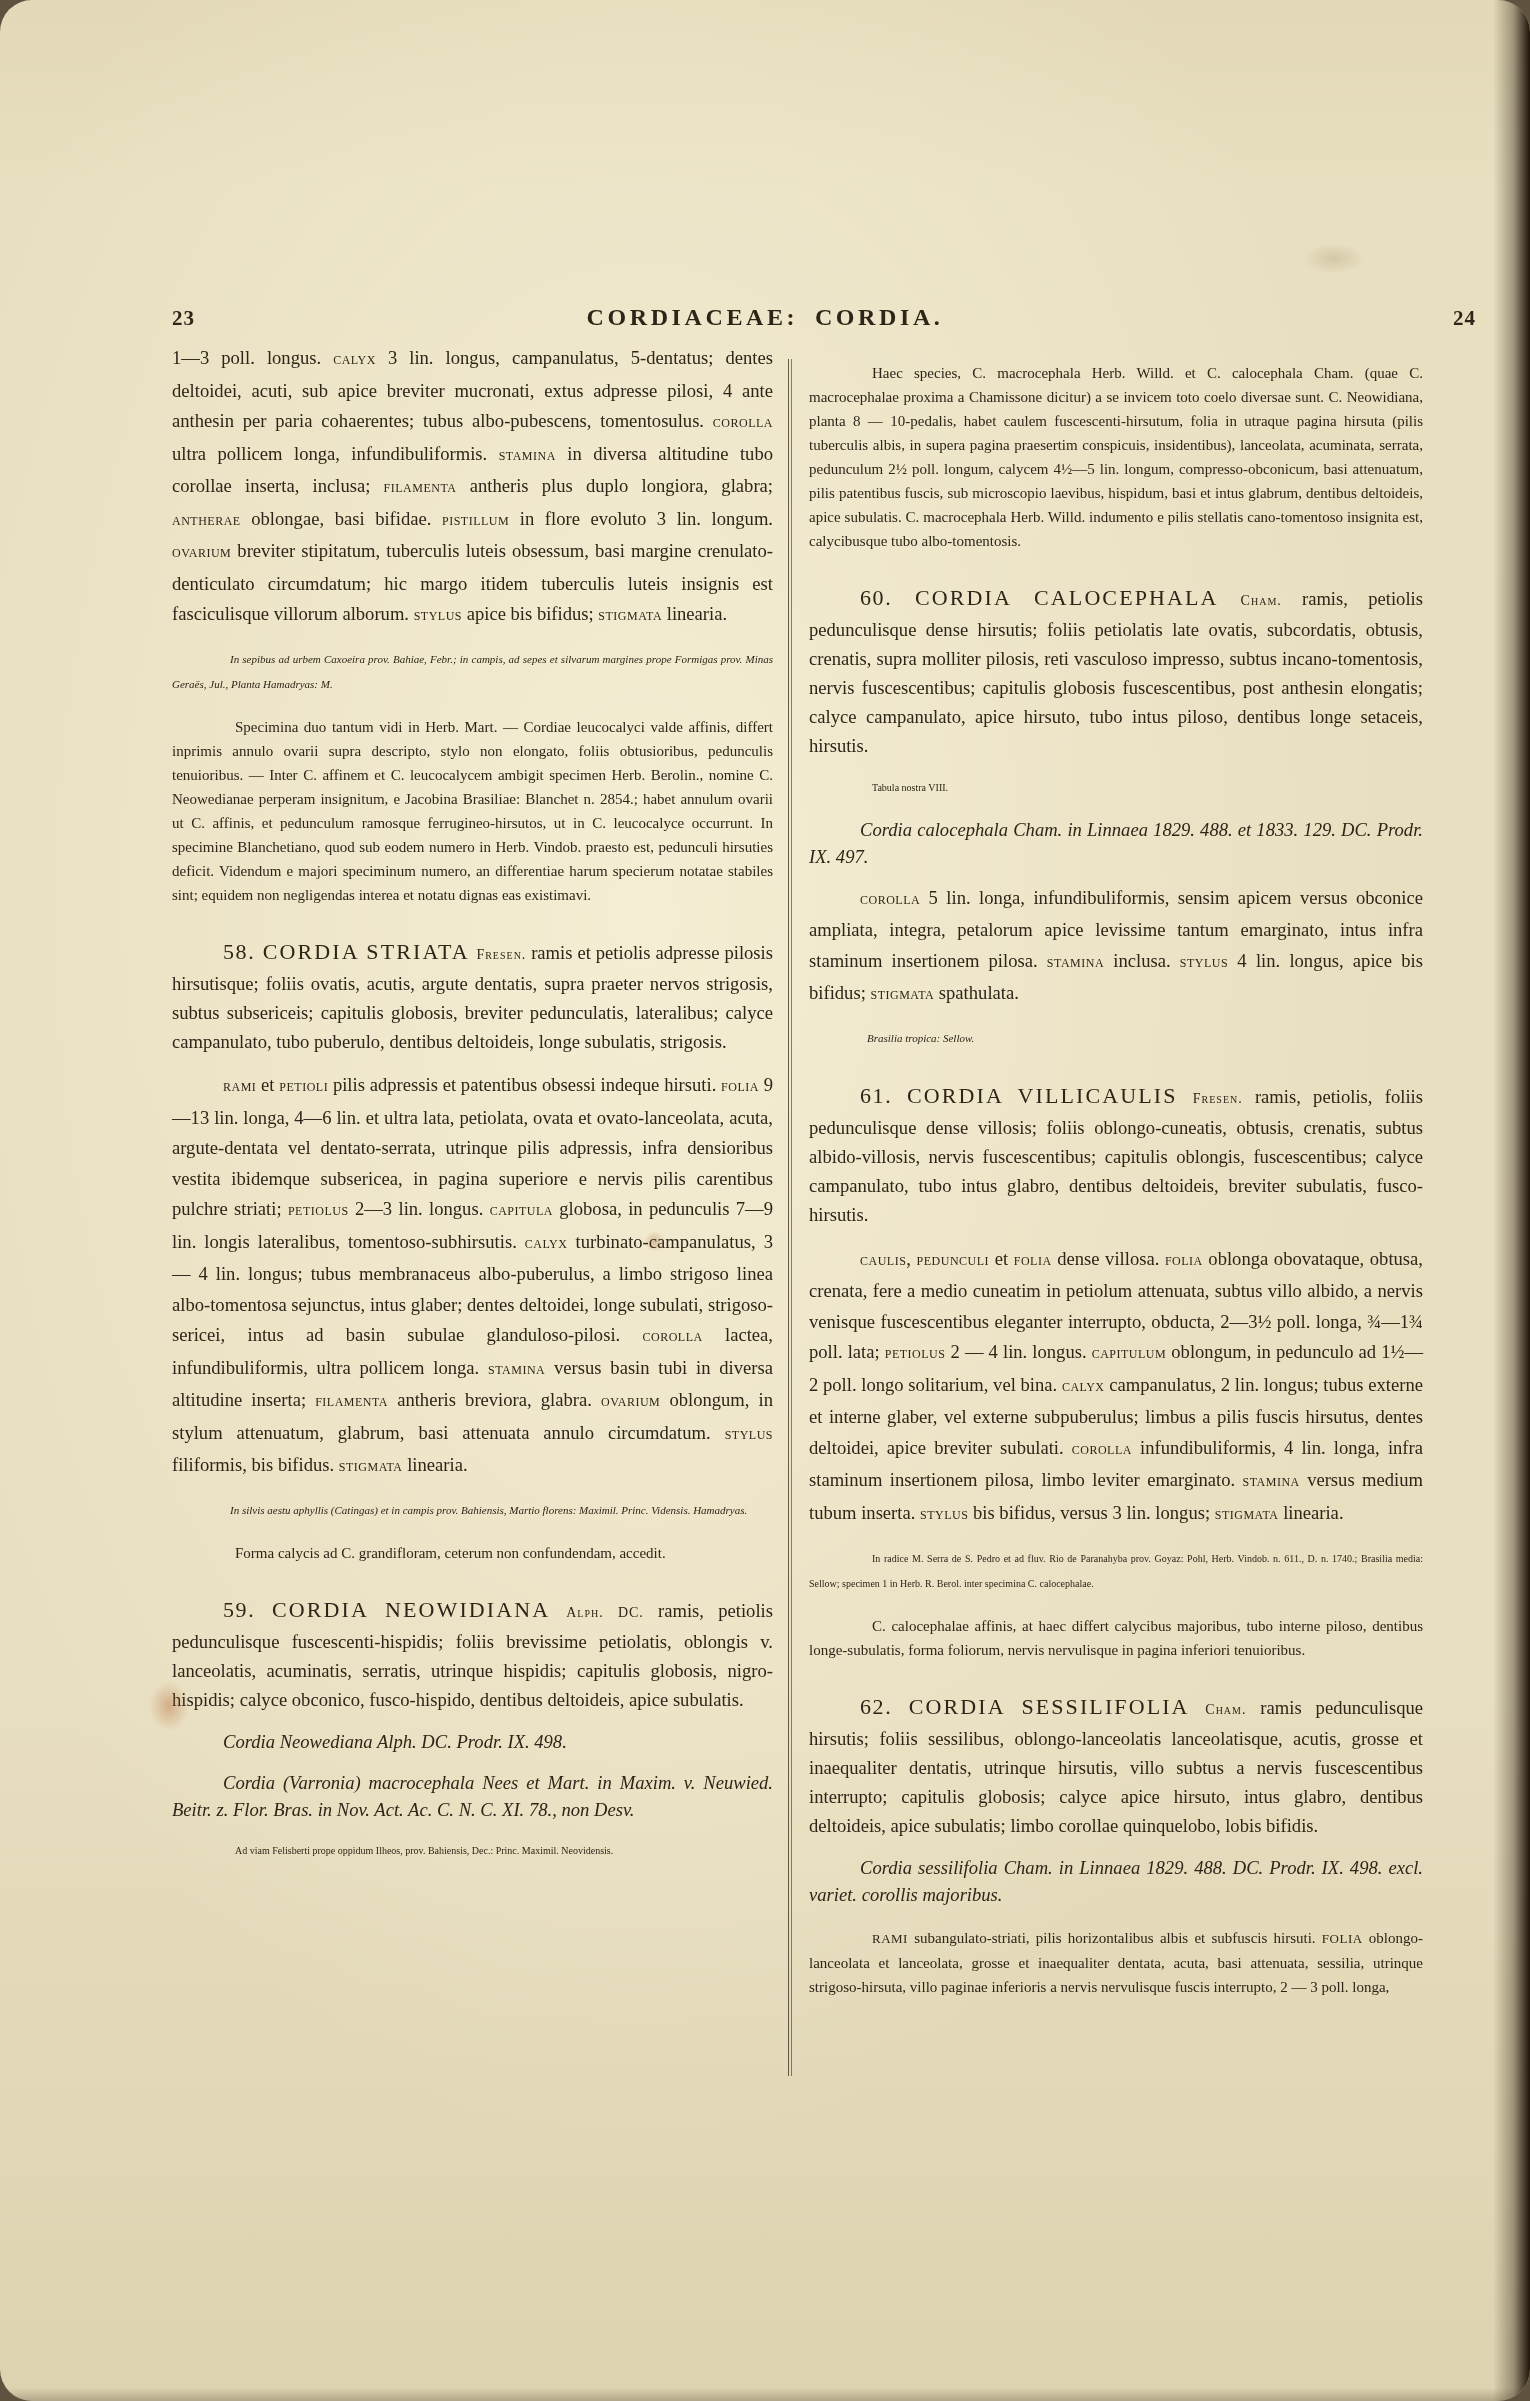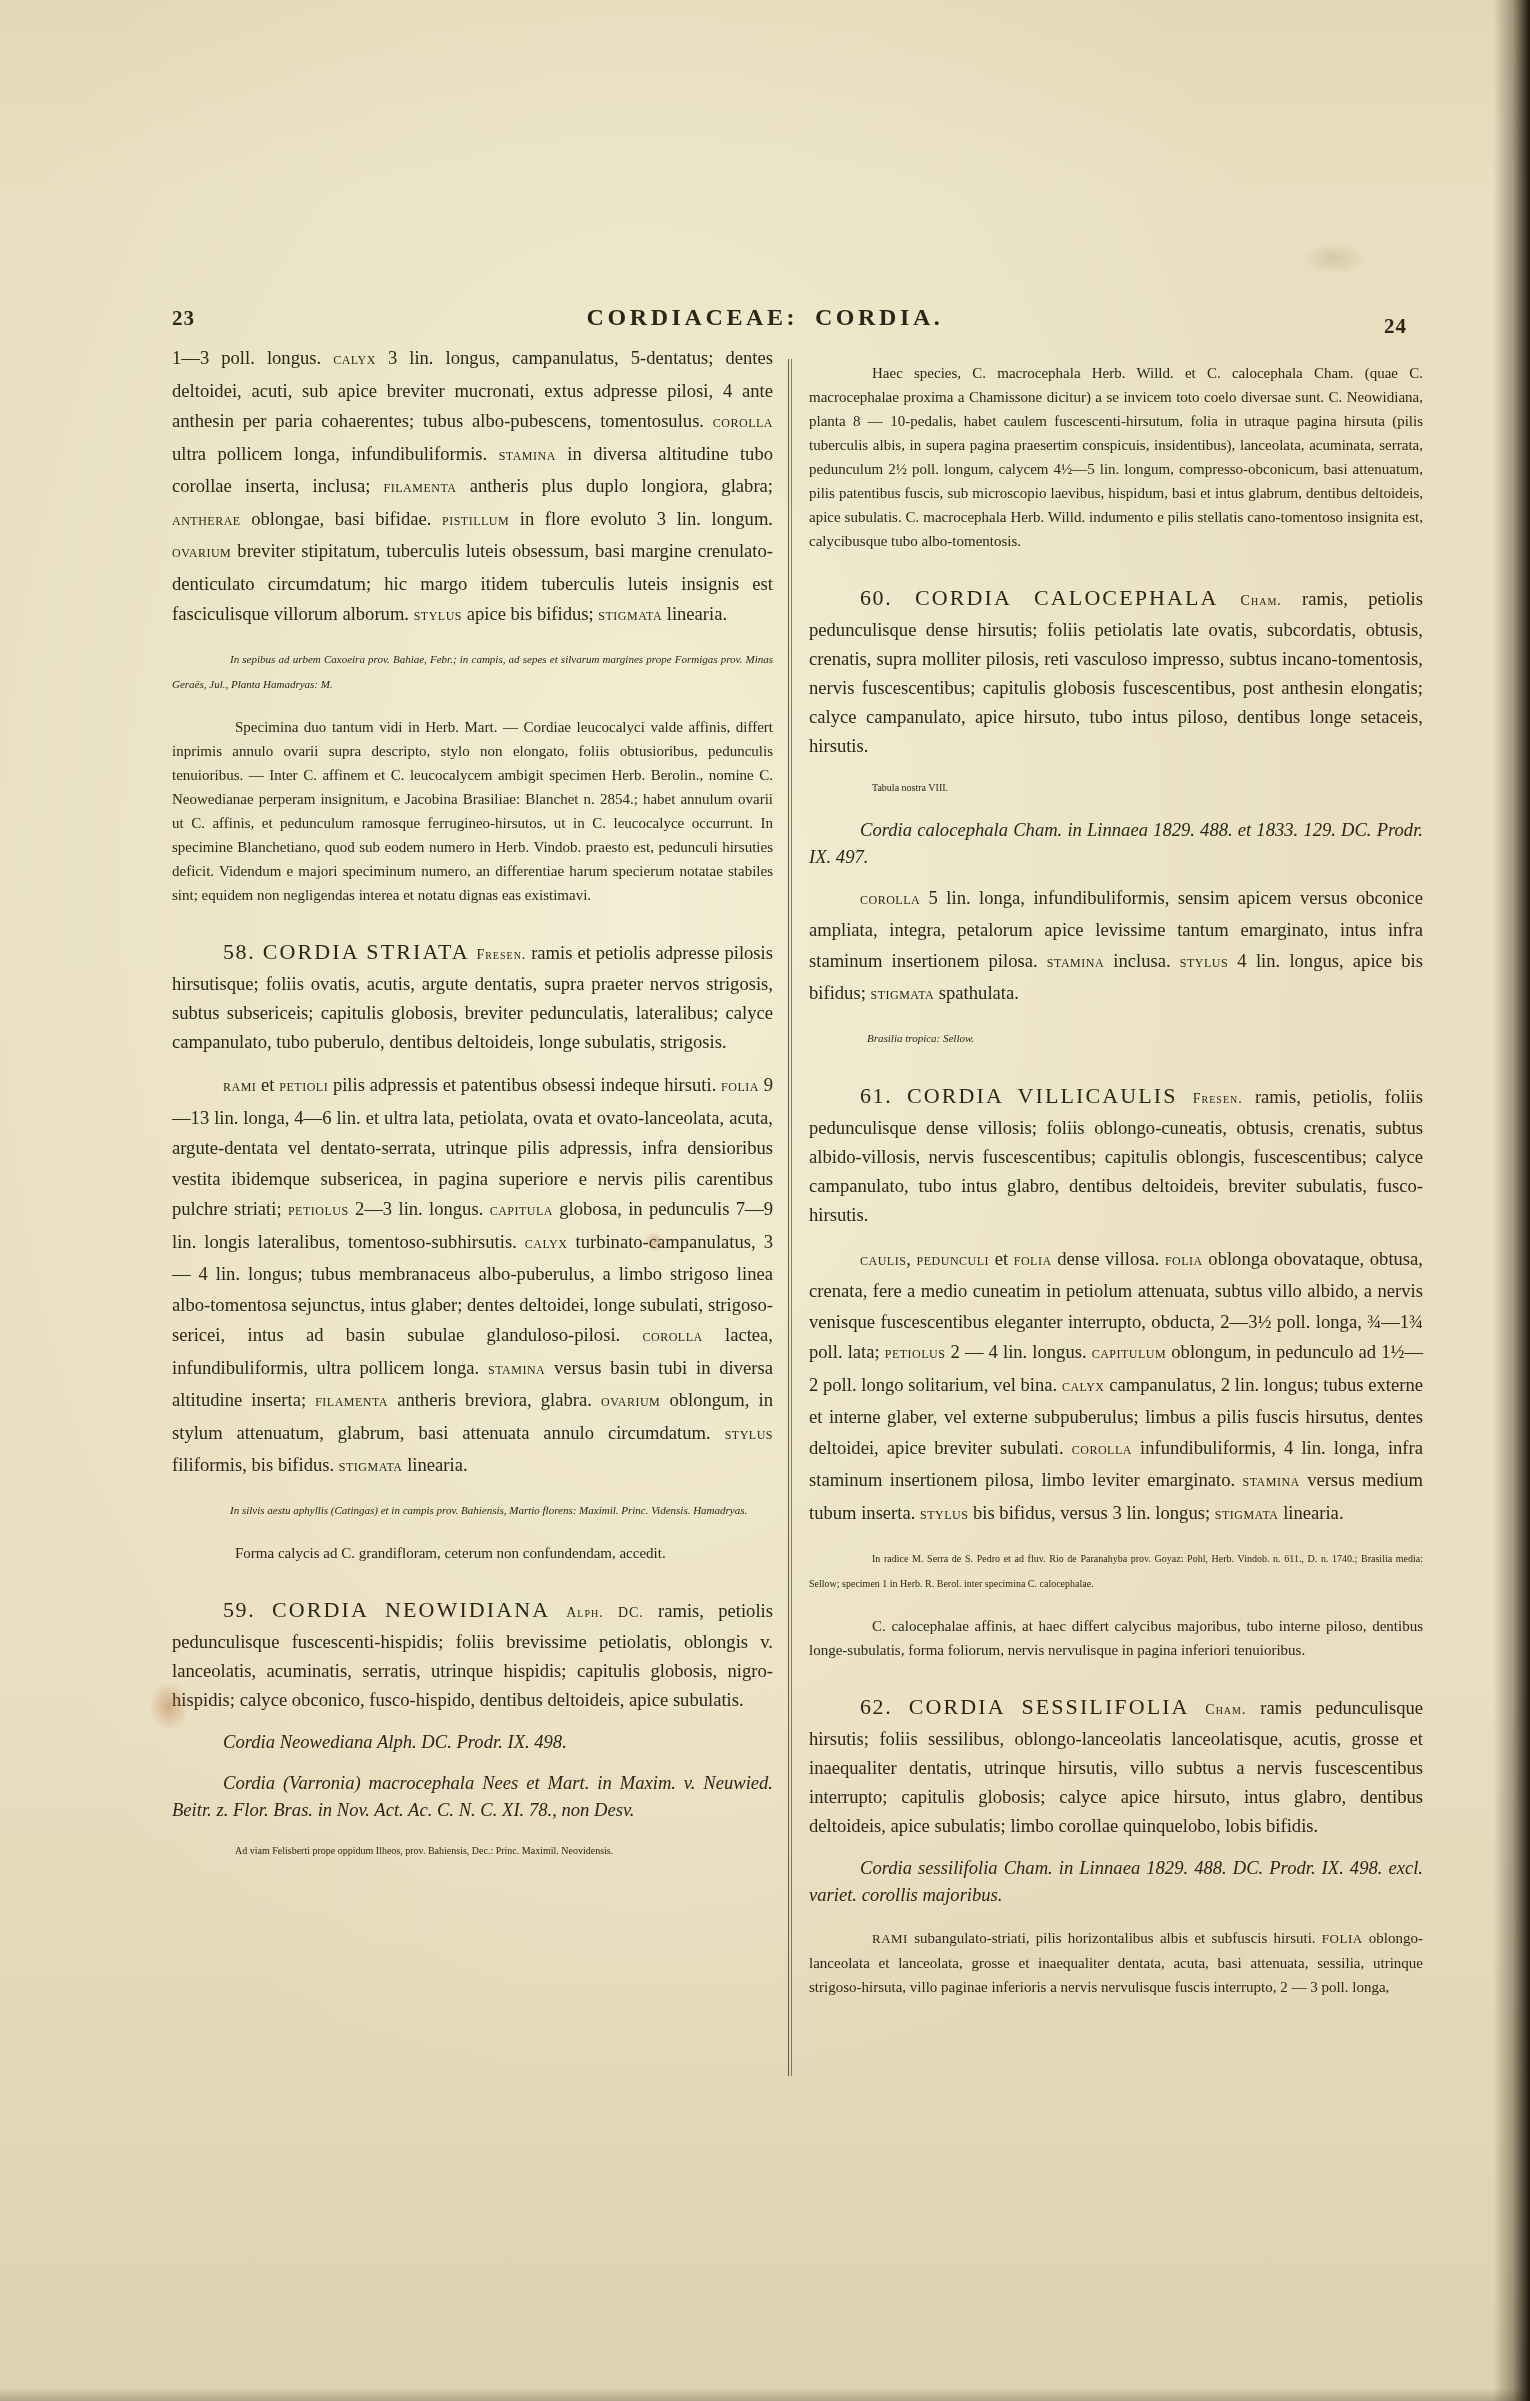--- a/index.html
+++ b/index.html
@@ -6,37 +6,38 @@
   .page{
     position:relative;
     width:1530px;height:2401px;
     background:
       radial-gradient(ellipse at 42% 38%, rgba(255,250,228,.55) 0%, rgba(255,250,228,0) 60%),
       linear-gradient(to bottom, #e3d9b8 0%, #e8dfc0 8%, #e8dec0 70%, #ded3b0 100%);
     background-color:#e7ddbe;
     font-family:"Liberation Serif","DejaVu Serif",serif;
     color:#2e2518;
     overflow:hidden;
+    border-radius:32px;
   }
   
   .edge-right{position:absolute;top:0;right:0;width:37px;height:100%;
     background:linear-gradient(to right, rgba(46,32,18,0) 0%, rgba(46,32,18,.38) 55%, #1d1309 100%);}
   .edge-bottom{position:absolute;bottom:0;left:0;width:100%;height:13.4px;
     background:linear-gradient(to top, rgba(46,32,18,.25), rgba(46,32,18,0));}
   .stain{position:absolute;border-radius:50%;pointer-events:none;}
   .stain-a{left:149px;top:1681px;width:40px;height:50px;
     background:radial-gradient(ellipse, rgba(173,94,38,.38) 0%, rgba(173,94,38,0) 70%);}
   .stain-b{left:644px;top:1231px;width:20.7px;height:20.7px;
     background:radial-gradient(circle, rgba(150,84,36,.30) 0%, rgba(150,84,36,0) 70%);}
   .stain-c{left:1303px;top:243px;width:62px;height:31px;
     background:radial-gradient(ellipse, rgba(120,95,60,.18) 0%, rgba(120,95,60,0) 70%);}
 
   .page-num{position:absolute;top:306px;font-size:21px;font-weight:bold;letter-spacing:1px;}
   .page-num.left{left:172px;}
-  .page-num.right{left:1384px;margin-top:8px;}
+  .page-num.right{left:1453px;}
   .running-title{position:absolute;top:304px;left:0;width:1530px;text-align:center;
     font-size:24px;font-weight:bold;letter-spacing:3.6px;word-spacing:7.2px;}
 
   .column-divider{position:absolute;left:788px;top:359px;height:1717px;width:2.1px;
     border-left:1.6px solid rgba(62,51,38,.78);border-right:1.6px solid rgba(62,51,38,.60);}
 
   .col{position:absolute;top:343px;text-align:justify;}
   .col-left{left:172px;width:601px;}
   .col-right{left:809px;width:614px;}
 

